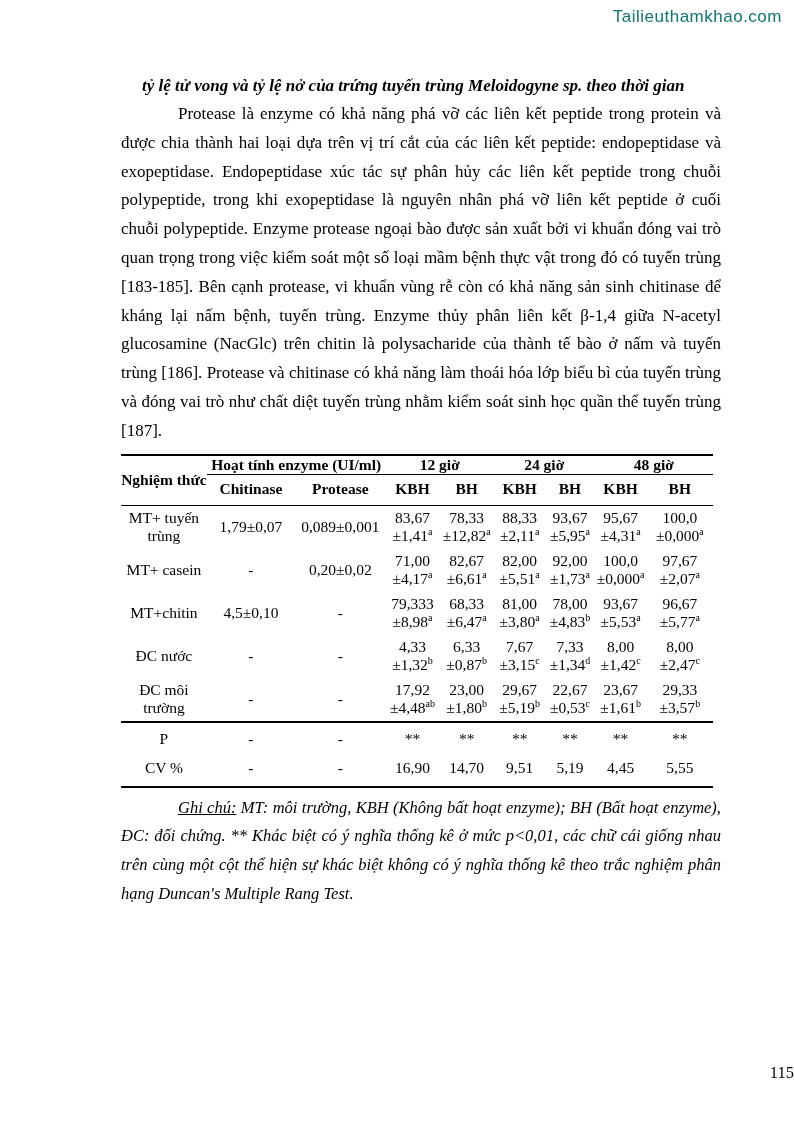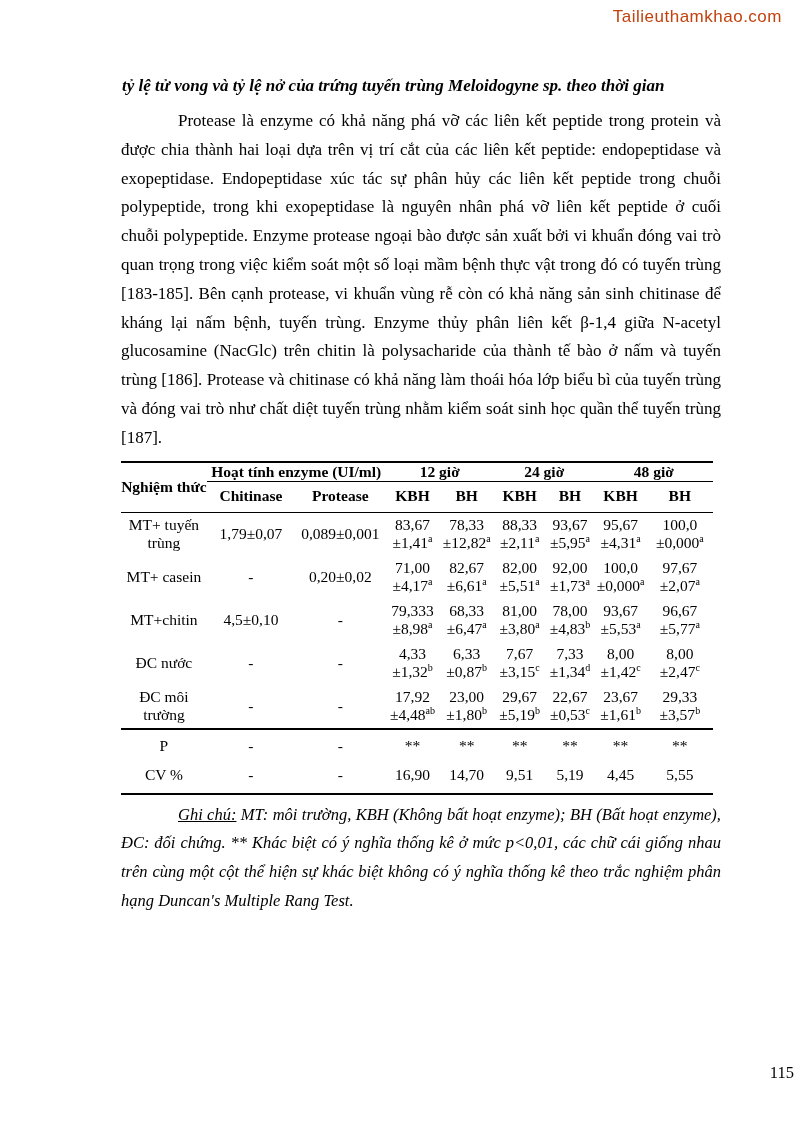--- a/index.html
+++ b/index.html
@@ -4,32 +4,32 @@
 <style>
   html,body{margin:0;padding:0;}
   body{
     width:794px;height:1123px;background:#ffffff;color:#000;
     font-family:"Liberation Serif","DejaVu Serif",serif;
     position:relative;overflow:hidden;
   }
   .watermark{
     position:absolute;top:7px;right:12px;
     font-family:"Liberation Sans","DejaVu Sans",sans-serif;
-    font-size:17px;color:#c2410c;letter-spacing:.5px;
+    font-size:17px;color:#0f766e;letter-spacing:.5px;
   }
   .content{position:absolute;left:121px;top:0;width:600px;}
   .heading{
-    margin:71px 0 0 1px;font-size:17px;font-weight:bold;font-style:italic;
+    margin:71px 0 0 21px;font-size:17px;font-weight:bold;font-style:italic;
     line-height:29px;
   }
   .par{
     font-size:17px;line-height:28.8px;text-align:justify;
     text-indent:57px;margin:0;
   }
-  .par-first{margin-top:7px;font-family:Liberation Serif, serif;}
+  .par-first{font-family:Liberation Serif, serif;}
   .caption{
     font-size:17px;line-height:28.8px;font-style:italic;
     text-align:justify;margin:1px 0 0 0;
   }
   table.results{
     width:592px;border-collapse:collapse;margin-top:8px;
     border-top:2px solid #000;border-bottom:2px solid #000;
     table-layout:fixed;
   }
   table.results th,table.results td{

